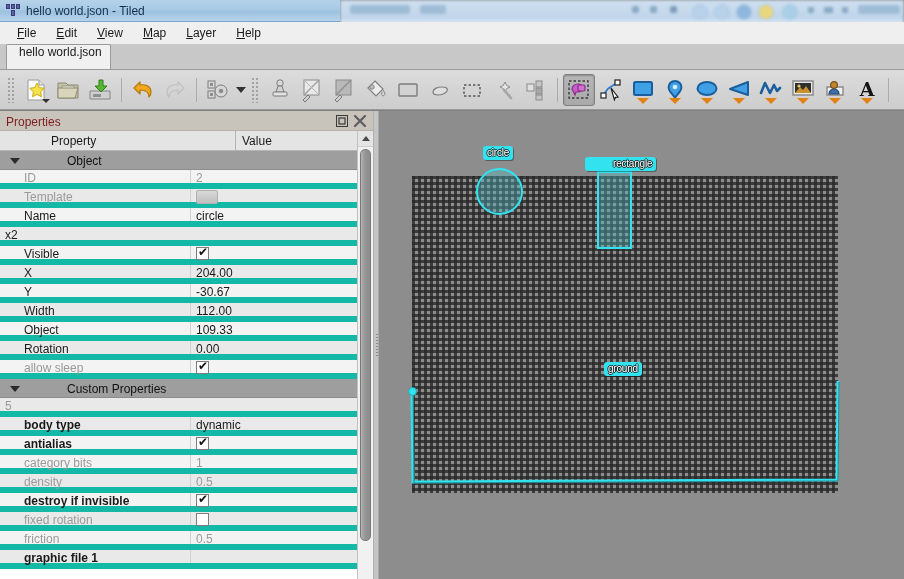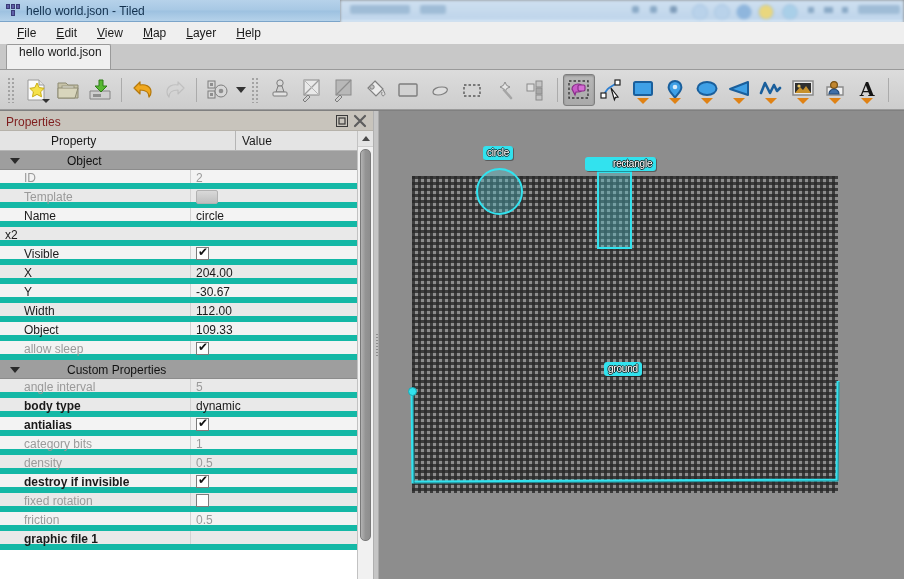--- a/index.html
+++ b/index.html
@@ -549,39 +549,44 @@
             </div>
           </div>
           <div class="row odd">
             <div class="c1">
               <span class="lbl">Object</span>
             </div>
             <div class="c2">
               <span class="val">109.33</span>
             </div>
           </div>
+          <div class="row even">
+            <div class="c1">
+              <span class="lbl">Rotation</span>
+            </div>
+            <div class="c2">
+              <span class="val">0.00</span>
+            </div>
+          </div>
           <div class="row odd">
             <div class="c1">
               <span class="lbl dim">allow sleep</span>
             </div>
             <div class="c2">
               <span class="cbx on"></span>
             </div>
           </div>
           <div class="row group">
             <div class="c1">
               <span class="arrow-d"></span>
               <span class="gname">Custom Properties</span>
             </div>
             <div class="c2"></div>
           </div>
           <div class="row even">
-            <div class="c1">
-              <span class="lbl dim">angle interval</span>
-            </div>
             <div class="c2">
               <span class="val dim">5</span>
             </div>
           </div>
           <div class="row even">
             <div class="c1">
               <span class="lbl bold">body type</span>
             </div>
             <div class="c2">
               <span class="val">dynamic</span>

